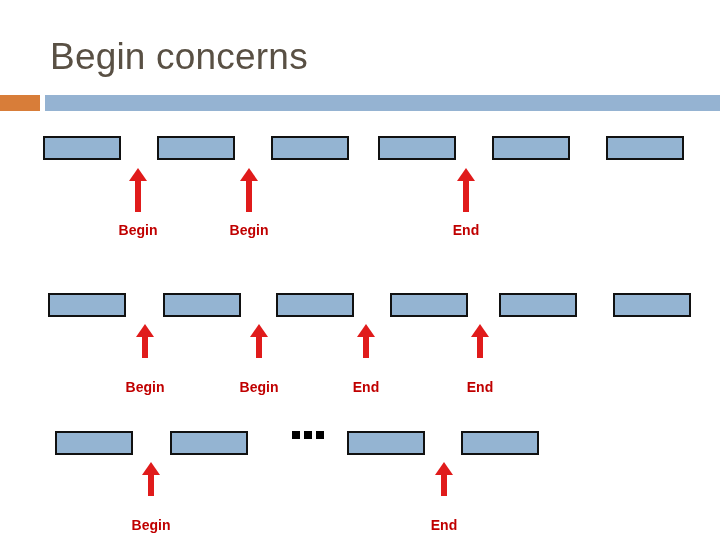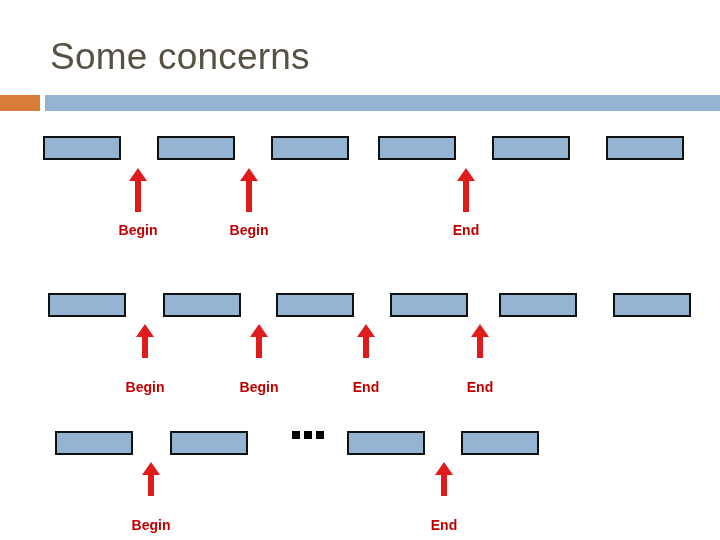--- a/index.html
+++ b/index.html
@@ -125,21 +125,21 @@
   }
   #ellipsis span:nth-child(1) { left: 0px; }
   #ellipsis span:nth-child(2) { left: 12px; }
   #ellipsis span:nth-child(3) { left: 24px; }
 </style>
 </head>
 <body>
 
 <div id="slide" style="background: rgb(255, 255, 255);">
 
-  <div id="slide-title" style="color: rgb(89, 80, 68);">Some concerns</div>
+  <div id="slide-title" style="color: rgb(89, 80, 68);">Begin concerns</div>
 
   <div id="title-rule">
     <div id="rule-orange" style="background: rgb(216, 125, 57);"></div>
     <div id="rule-blue" style="background: rgb(149, 179, 210);"></div>
   </div>
 
   <div id="diagram">
     <div id="ellipsis">
       <span style="background: rgb(0, 0, 0);"></span>
       <span style="background: rgb(0, 0, 0);"></span>

